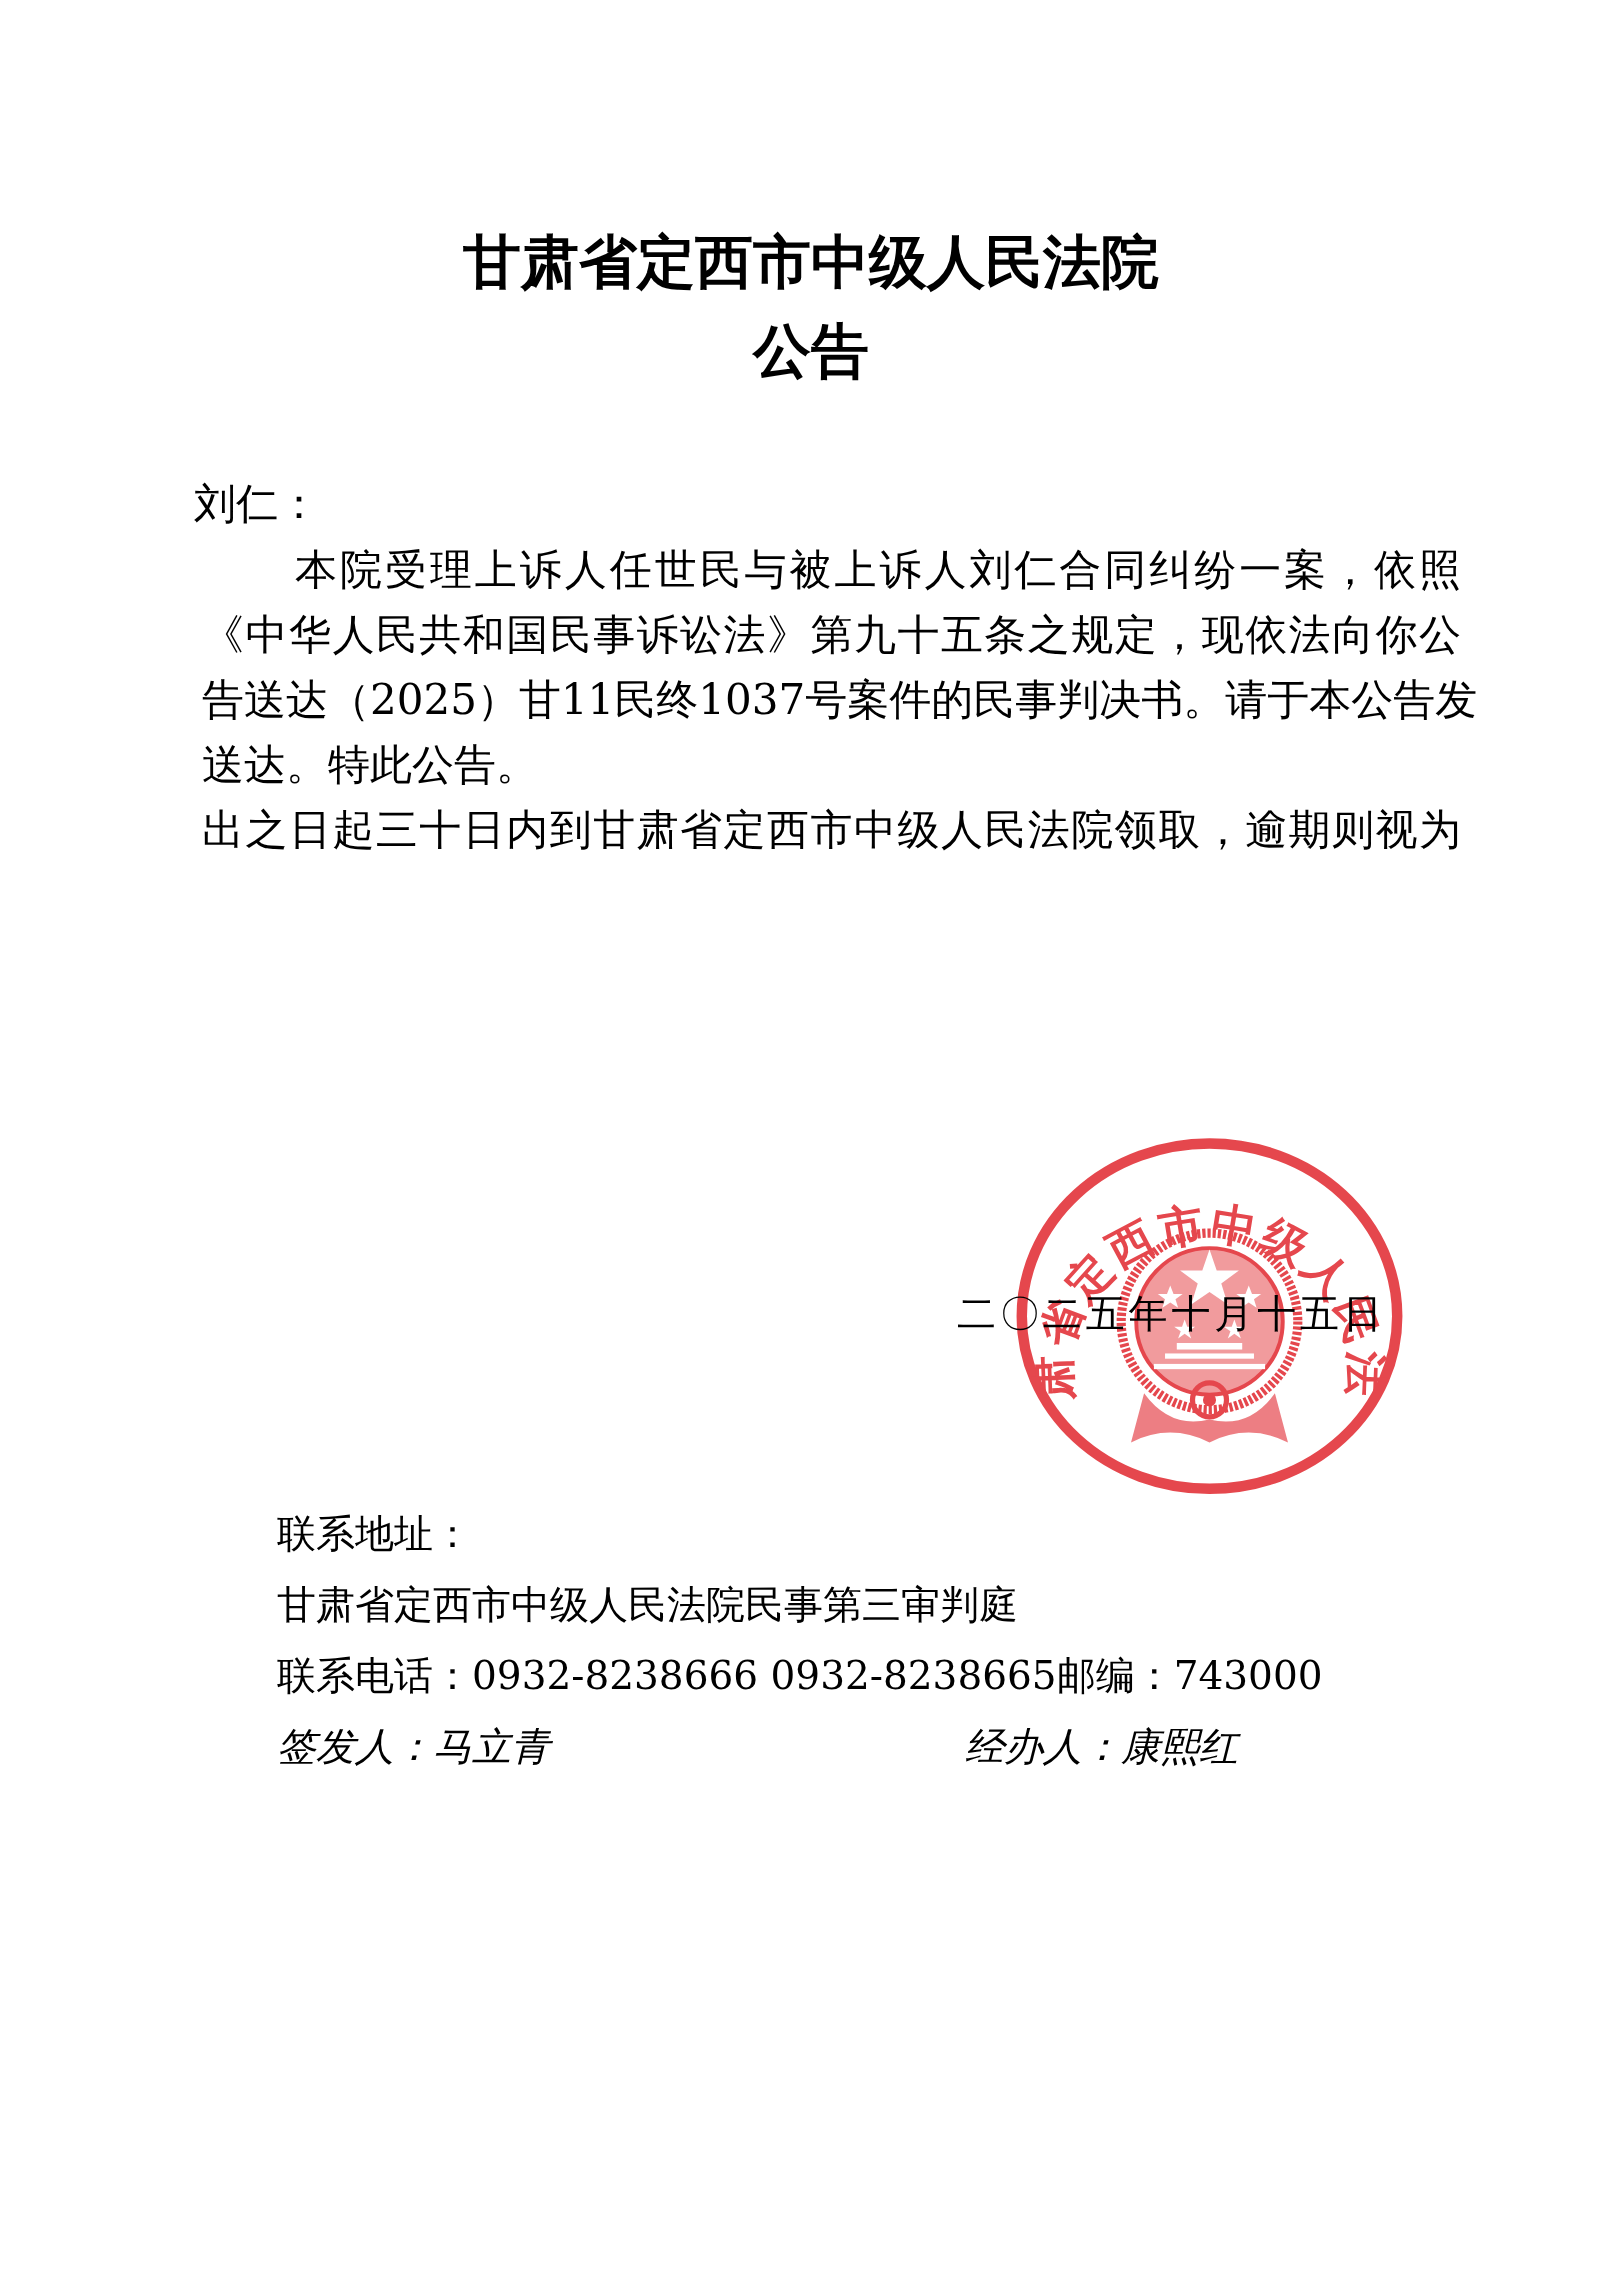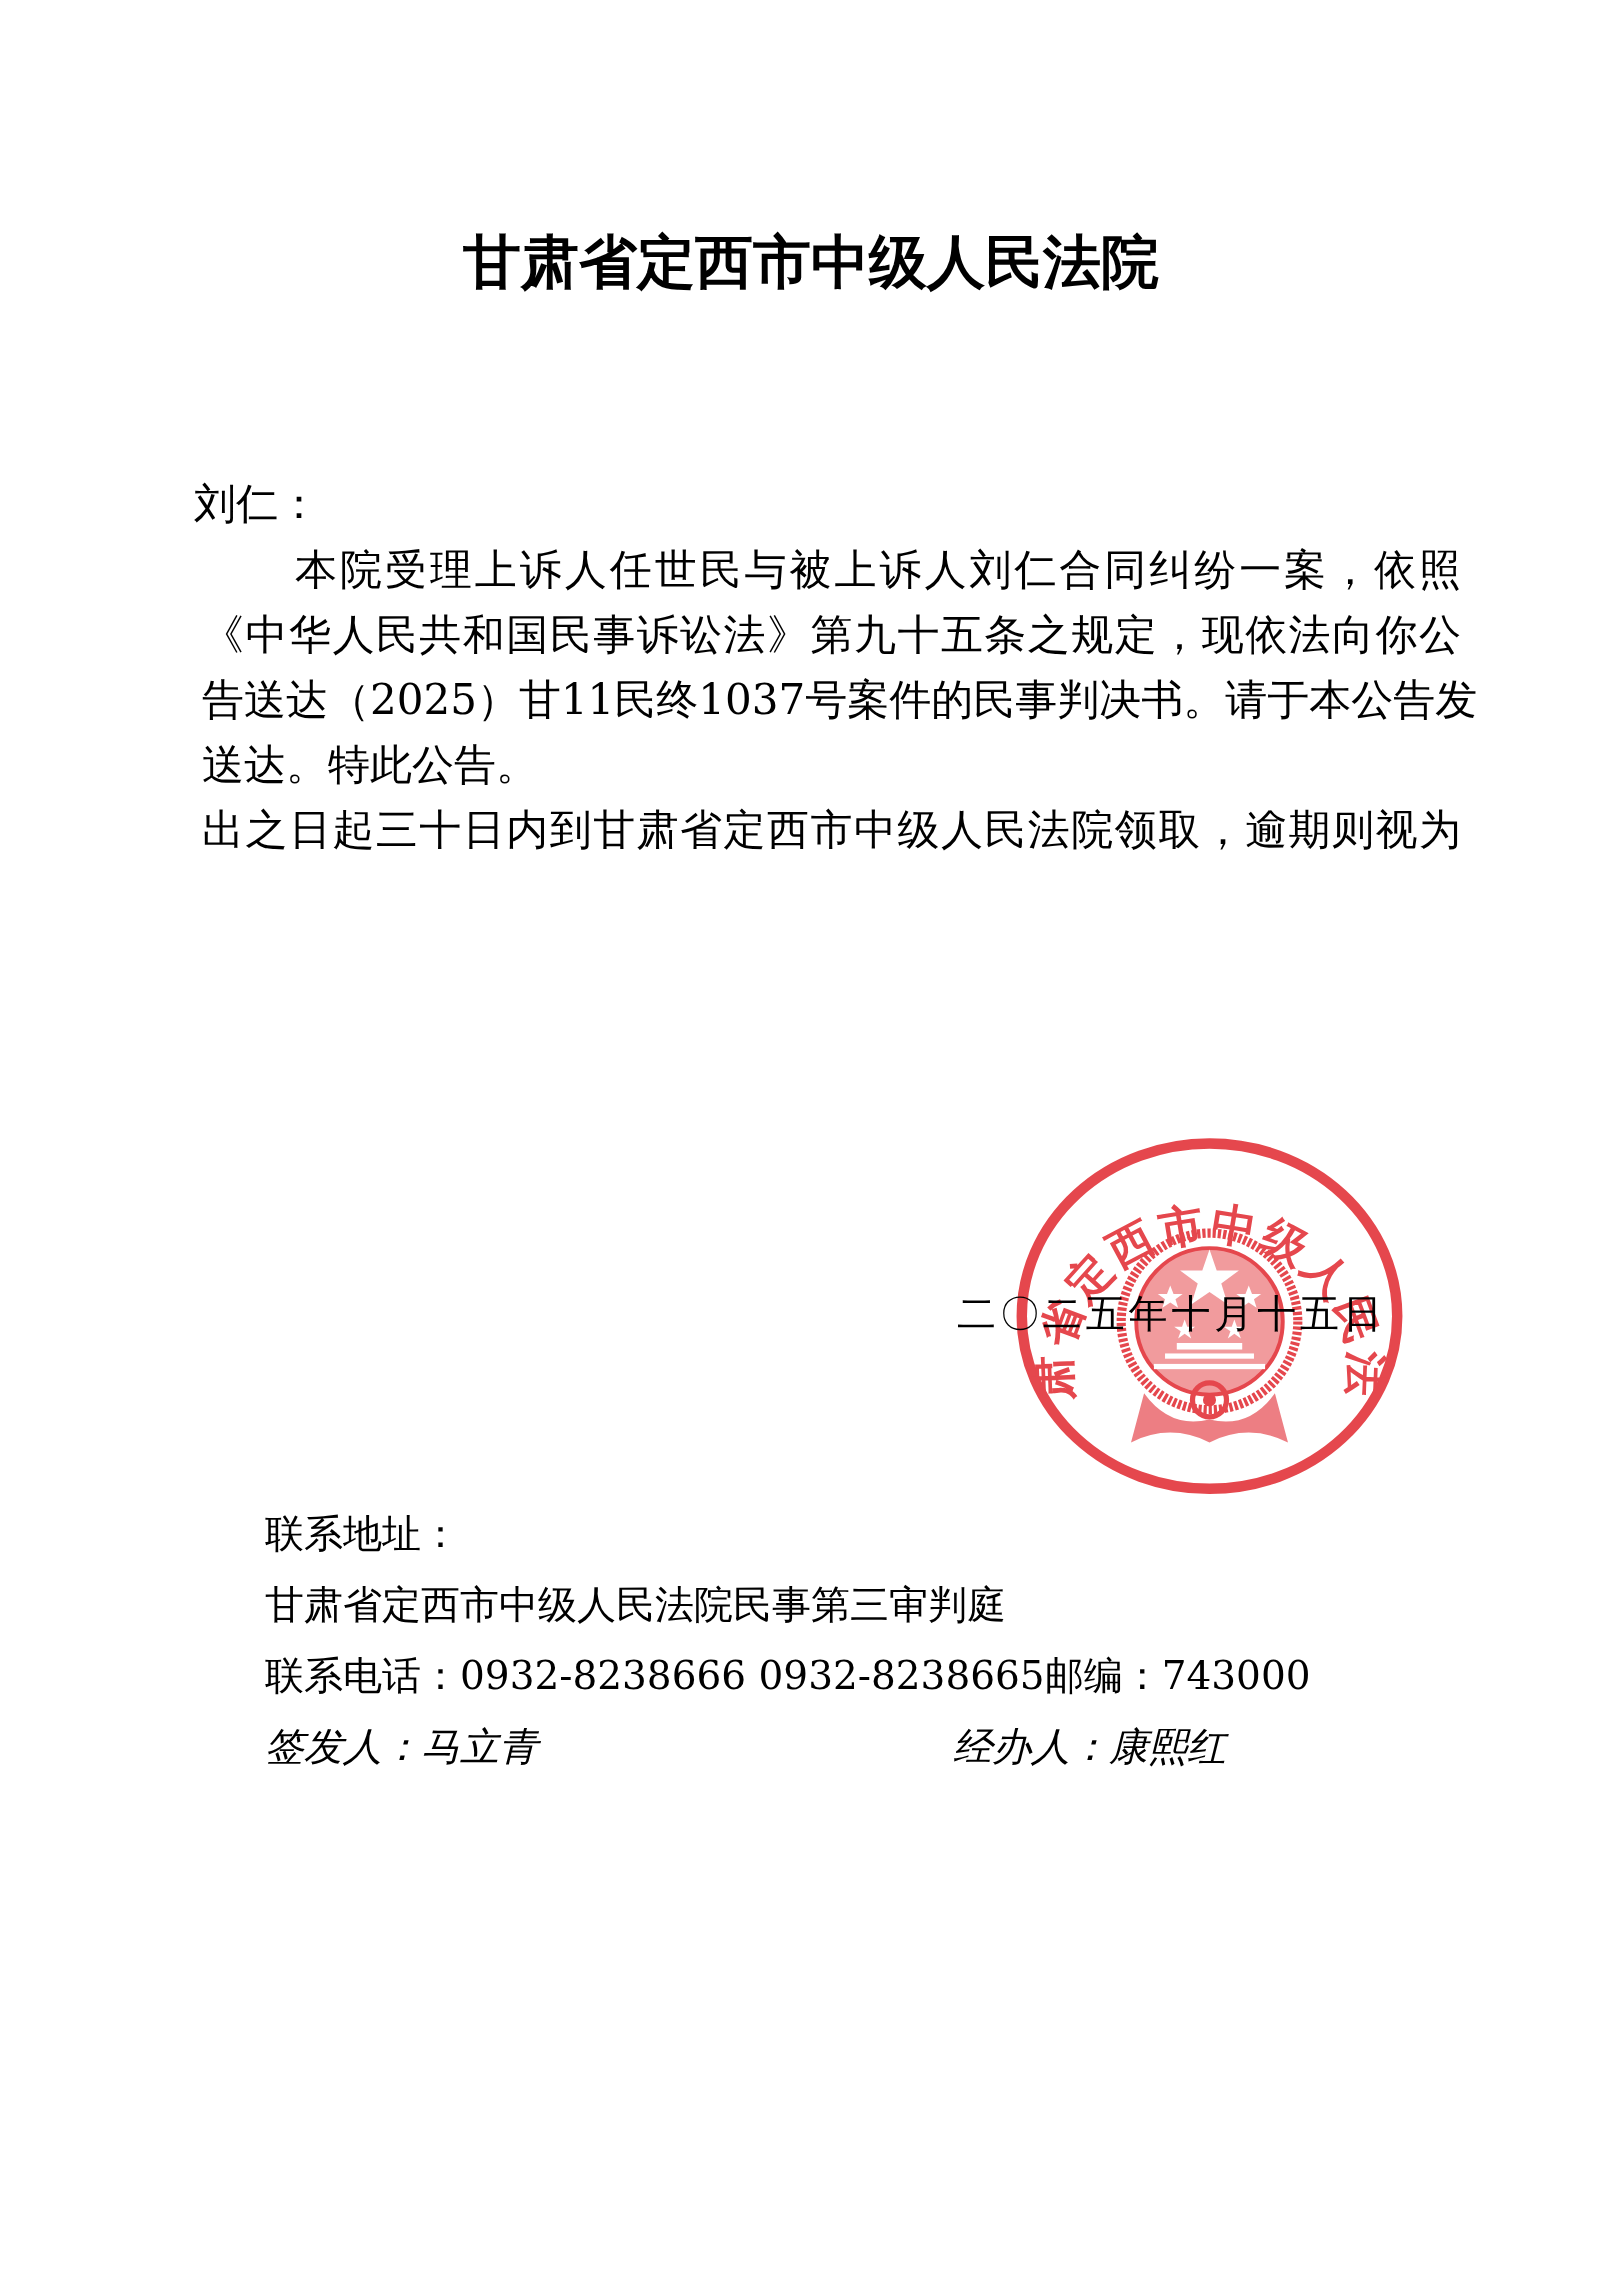--- a/index.html
+++ b/index.html
@@ -92,21 +92,21 @@
       position: absolute;
       left: 1013px;
       top: 1135px;
       width: 393px;
       height: 363px;
       z-index: 2;
       opacity: 0.92;
     }
     .contact {
       position: absolute;
-      left: 265px;
+      left: 277px;
       top: 1498px;
       width: 1047px;
       z-index: 1;
     }
     .contact-line {
       display: block;
       height: 71px;
       font-size: 39px;
       line-height: 71px;
       white-space: nowrap;
@@ -133,20 +133,21 @@
       white-space: nowrap;
       margin-left: 11px;
     }
   </style>
 </head>
 <body>
 
 <div class="page">
 
   <div class="title title-court">甘肃省定西市中级人民法院</div>
+  <div class="title title-notice">公告</div>
 
   <div class="text addressee">刘仁：</div>
 
   <div class="body-para">
     <span class="body-line indent">本院受理上诉人任世民与被上诉人刘仁合同纠纷一案，依照</span>
     <span class="body-line">《中华人民共和国民事诉讼法》第九十五条之规定，现依法向你公</span>
     <span class="body-line">告送达（2025）甘11民终1037号案件的民事判决书。请于本公告发</span>
     <span class="body-line last">送达。特此公告。</span>
     <span class="body-line">出之日起三十日内到甘肃省定西市中级人民法院领取，逾期则视为</span>
   </div>

